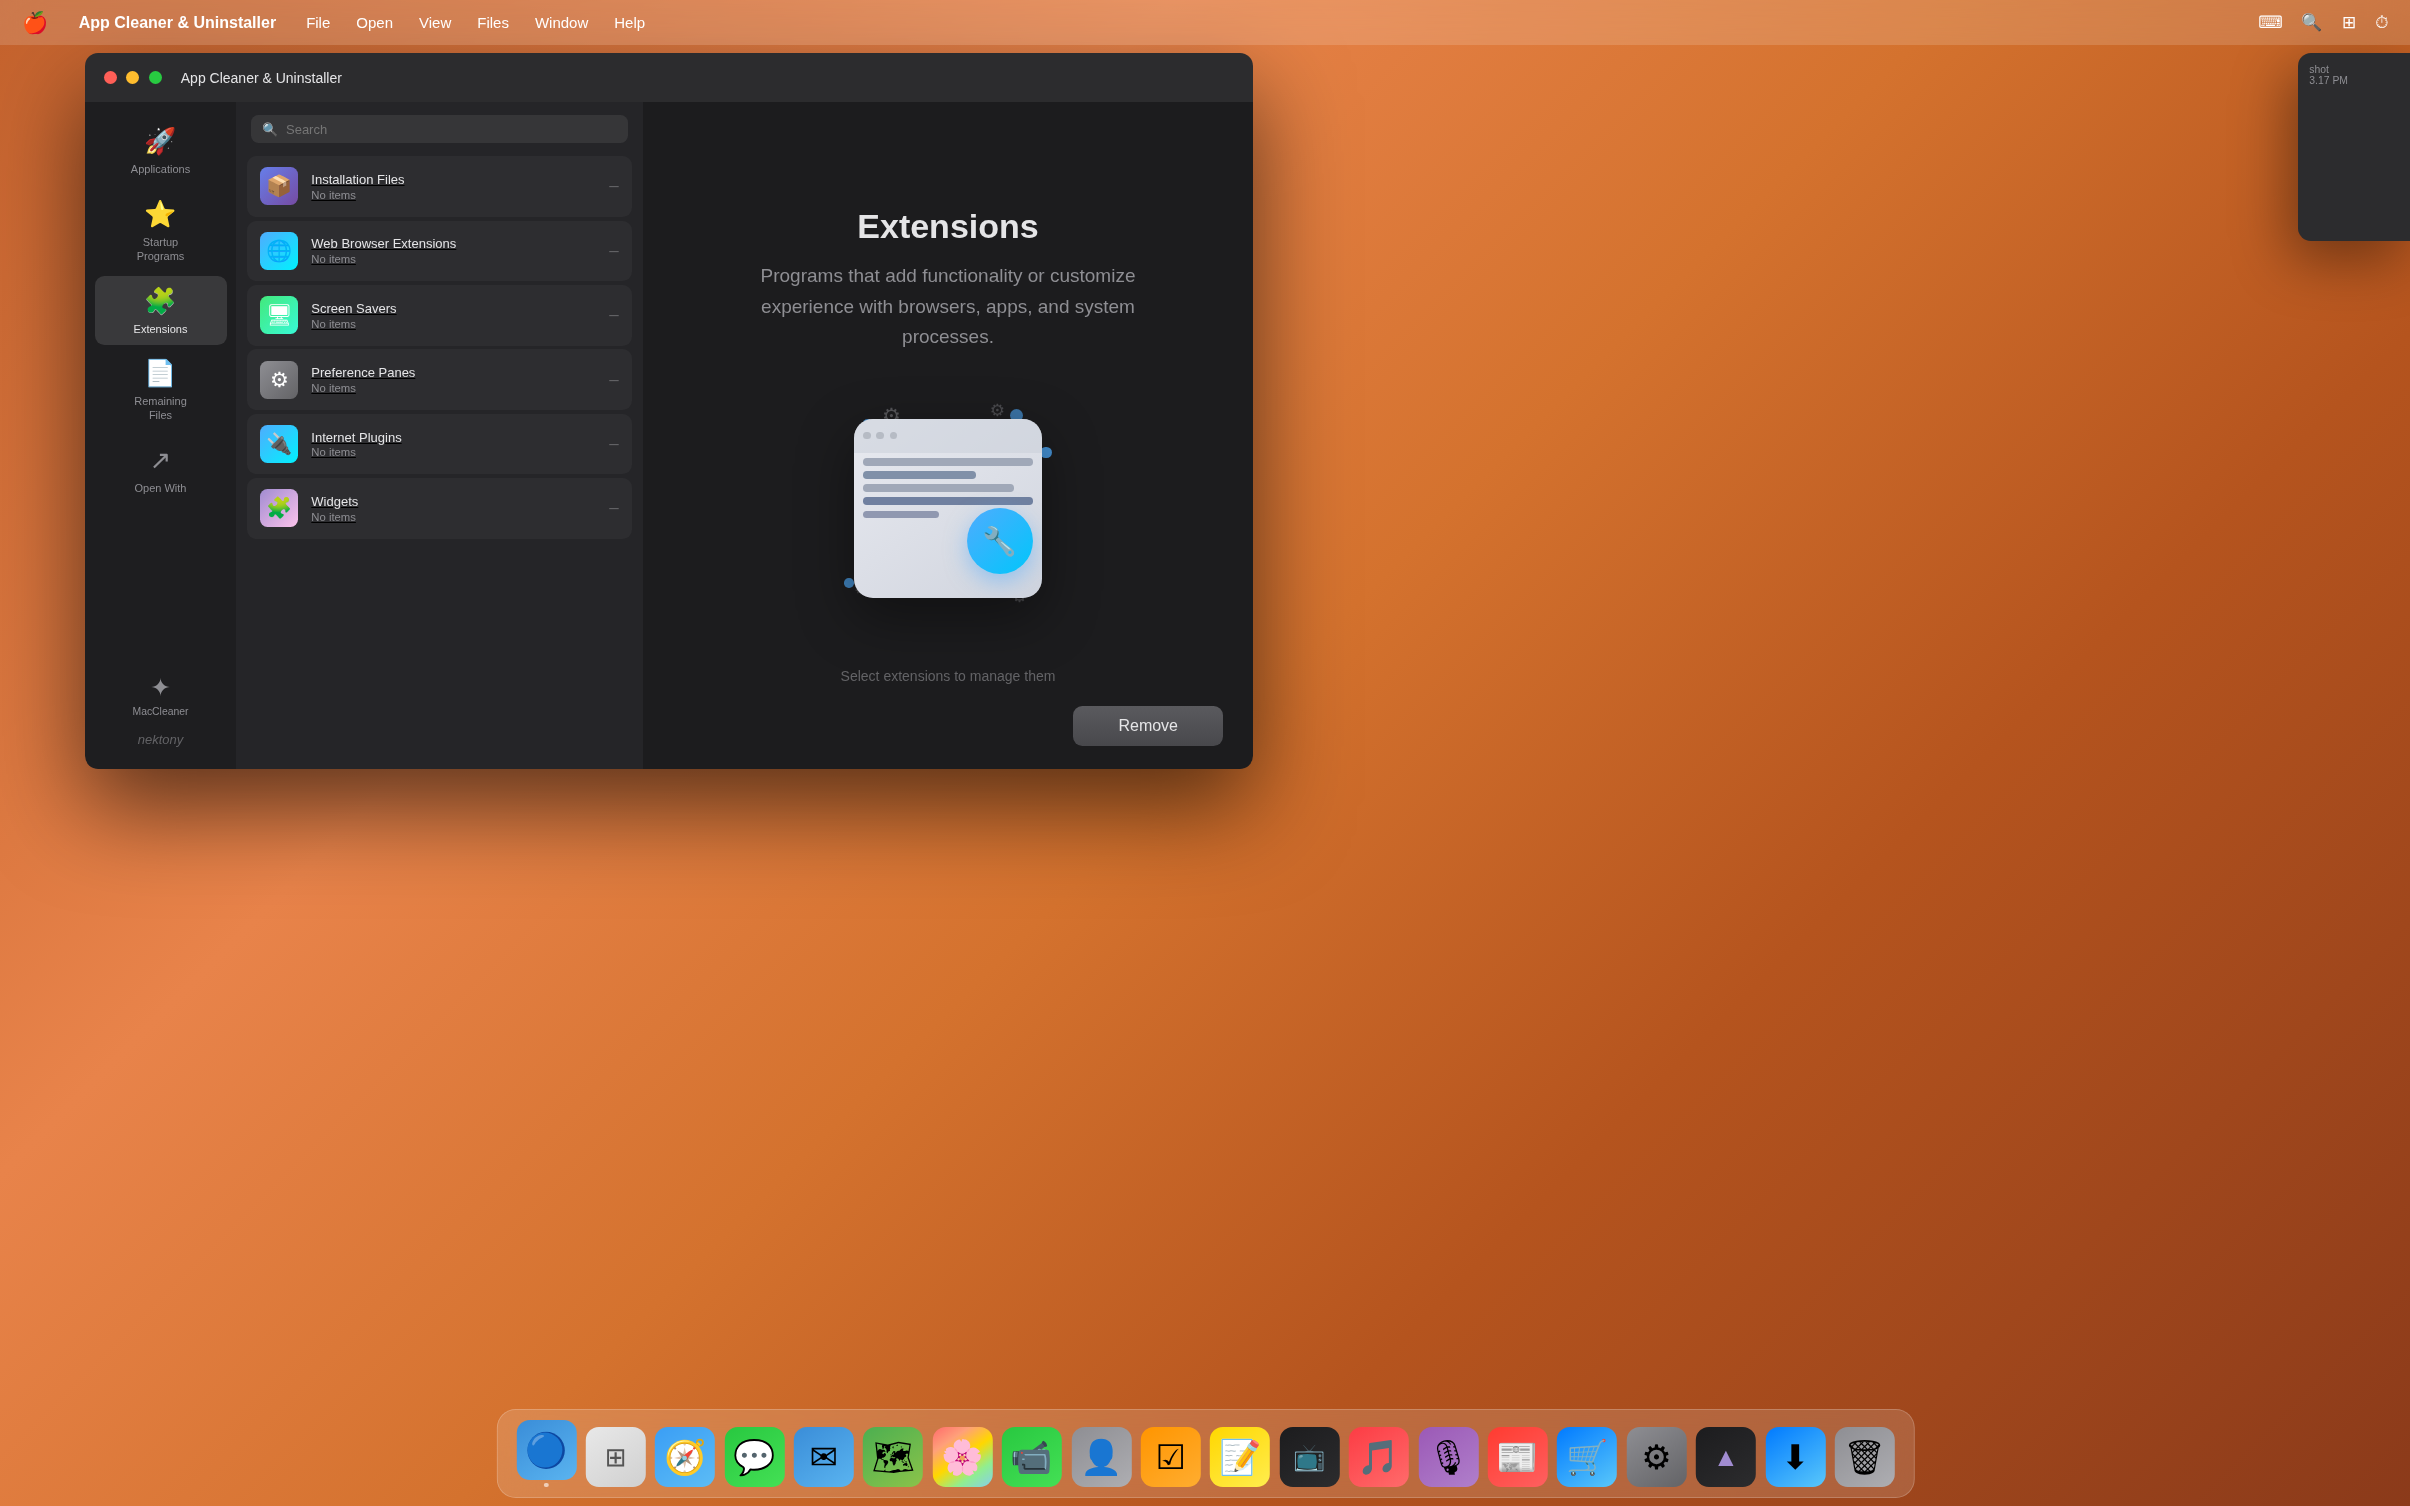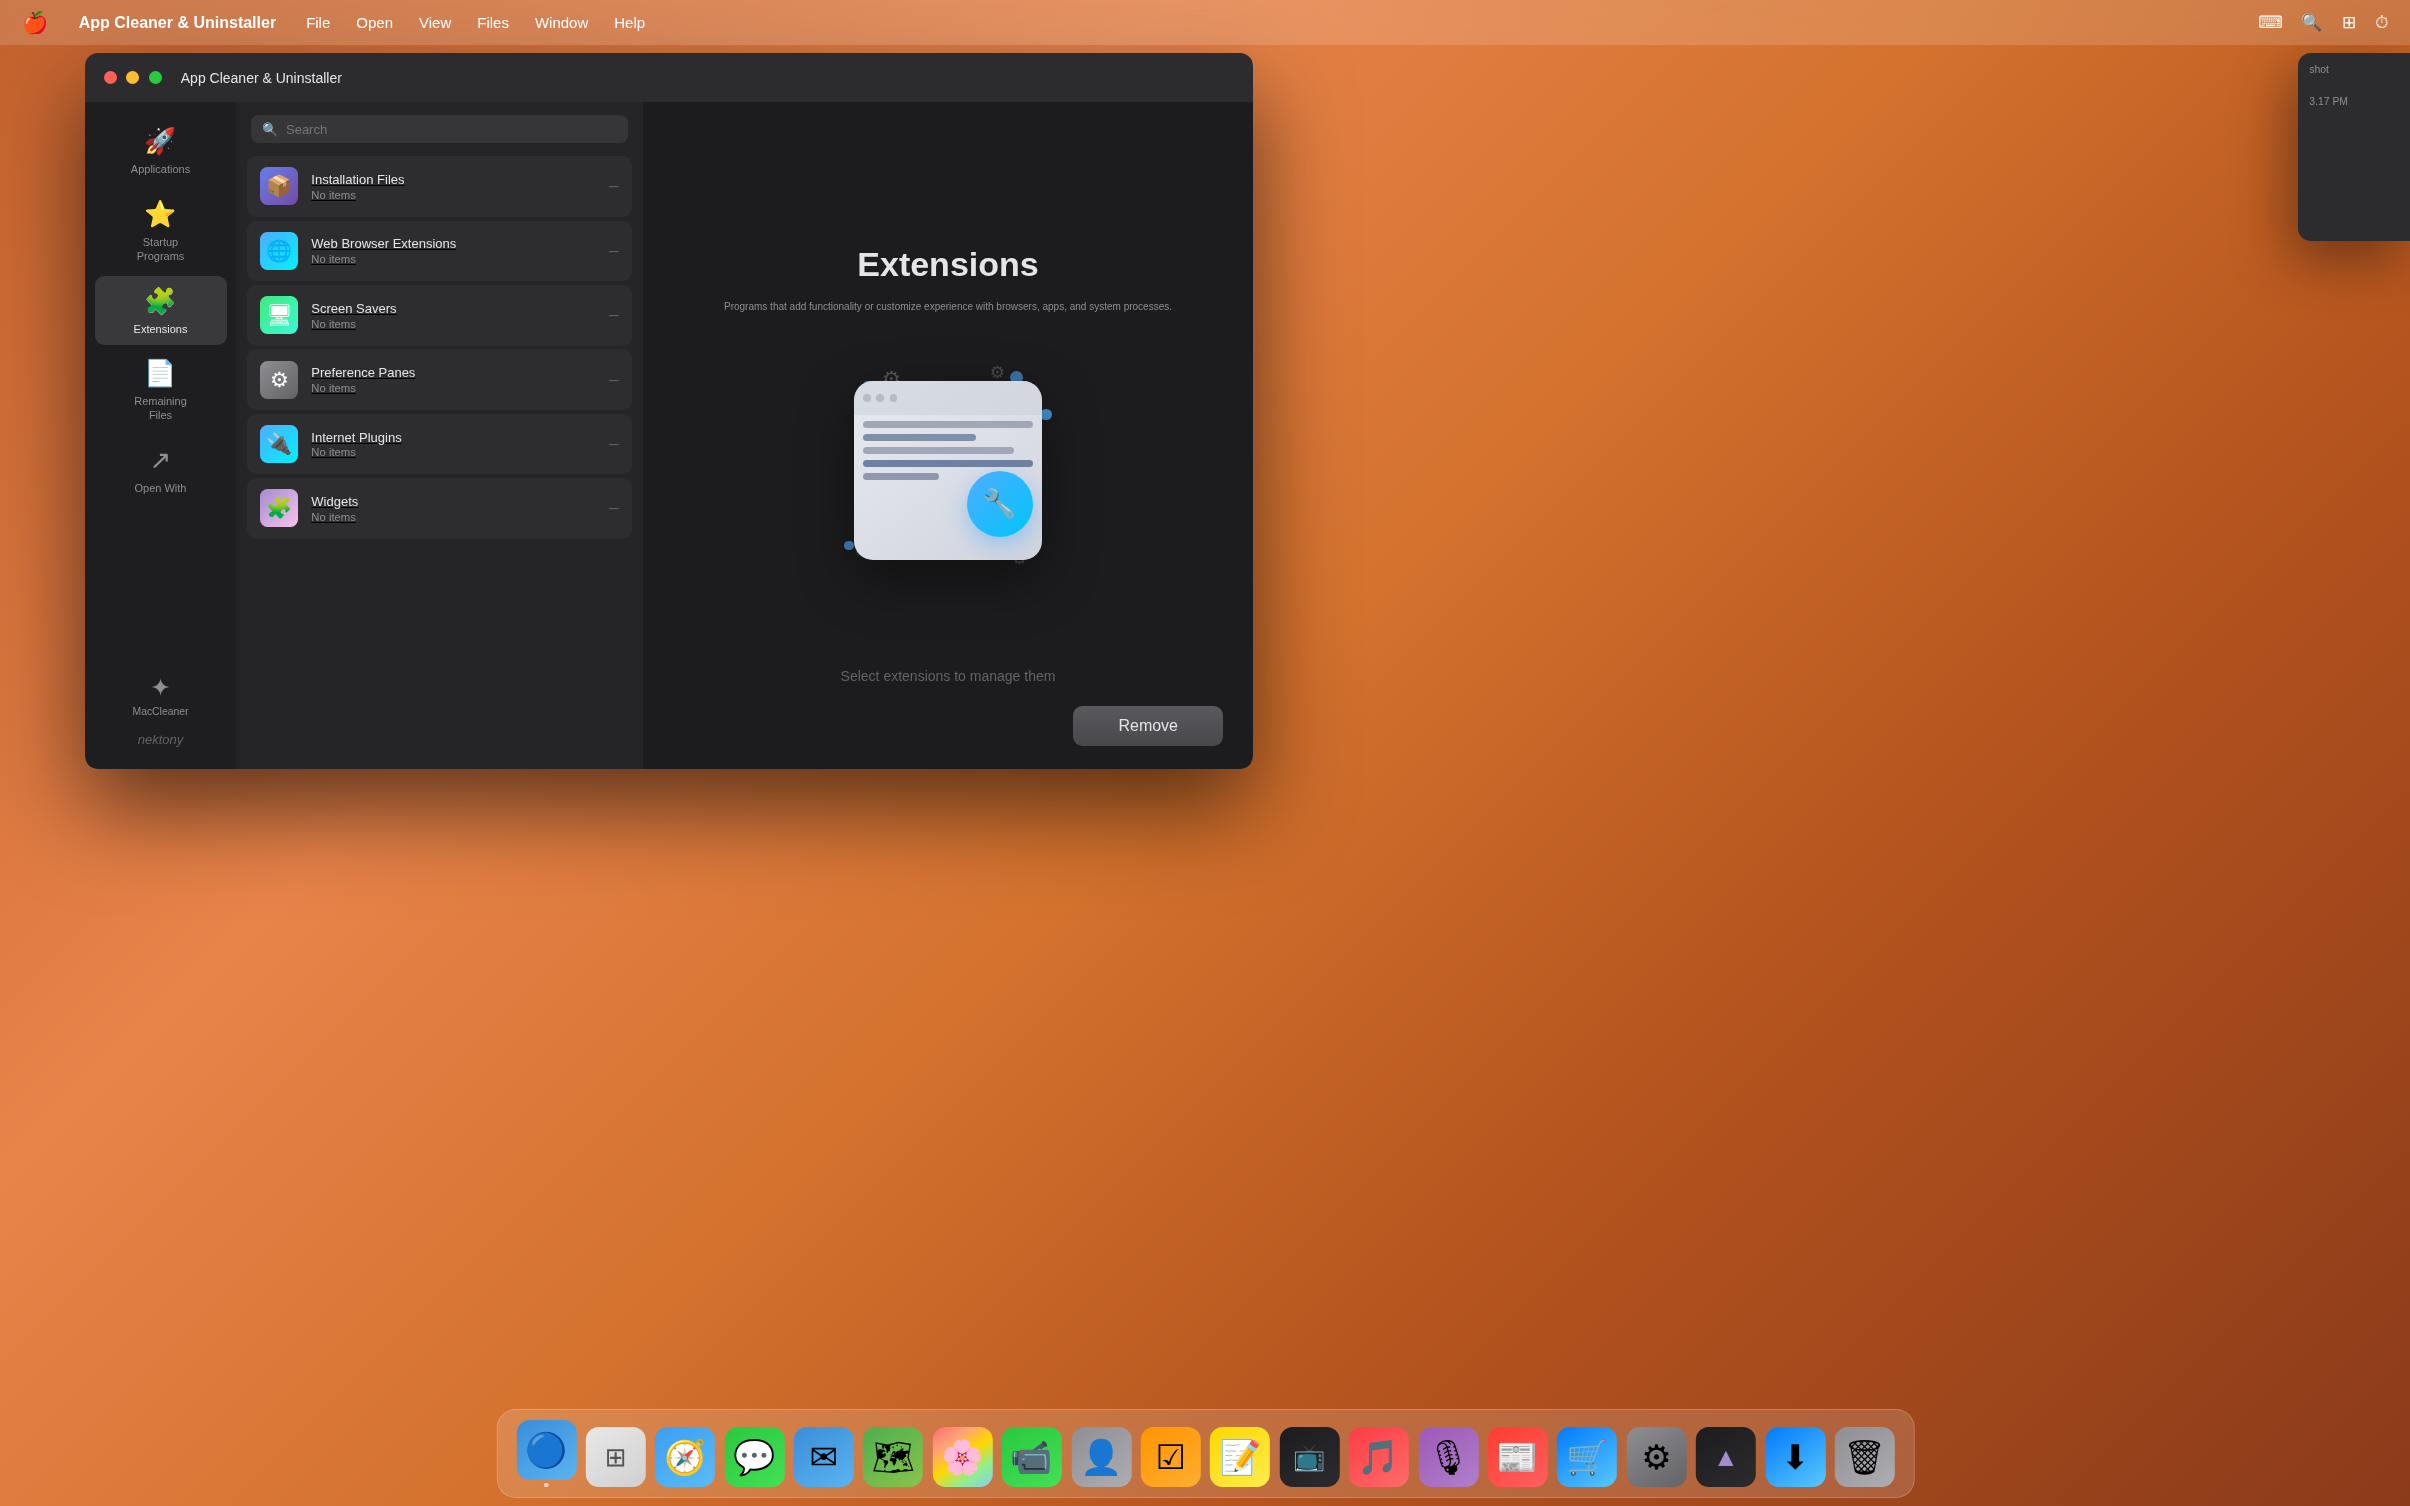--- a/index.html
+++ b/index.html
@@ -279,21 +279,21 @@
       padding: 38px;
       position: relative;
     }
     .detail-title {
       font-size: 34px;
       font-weight: 700;
       color: #e5e5e7;
       margin-bottom: 15px;
     }
     .detail-description {
-      font-size: 10px;
+      font-size: 19px;
       color: #8e8e93;
       text-align: center;
       max-width: 452px;
       line-height: 1.6;
       margin-bottom: 47px;
     }
     .extension-illustration {
       width: 226px;
       height: 226px;
       position: relative;
@@ -443,21 +443,20 @@
       top: 53px;
       right: 0;
       width: 113px;
       height: 188px;
       background: #2c2c2e;
       border-radius: 13px 0 0 13px;
       display: flex;
       flex-direction: column;
       padding: 11.3px;
       box-shadow: -9.4px 19px 56px rgba(0,0,0,0.4);
-      gap: 21px;
     }
     .partial-text {
       font-size: 10.4px;
       color: #8e8e93;
     }
   </style>
 </head>
 <body>
 
 <div class="menu-bar">

